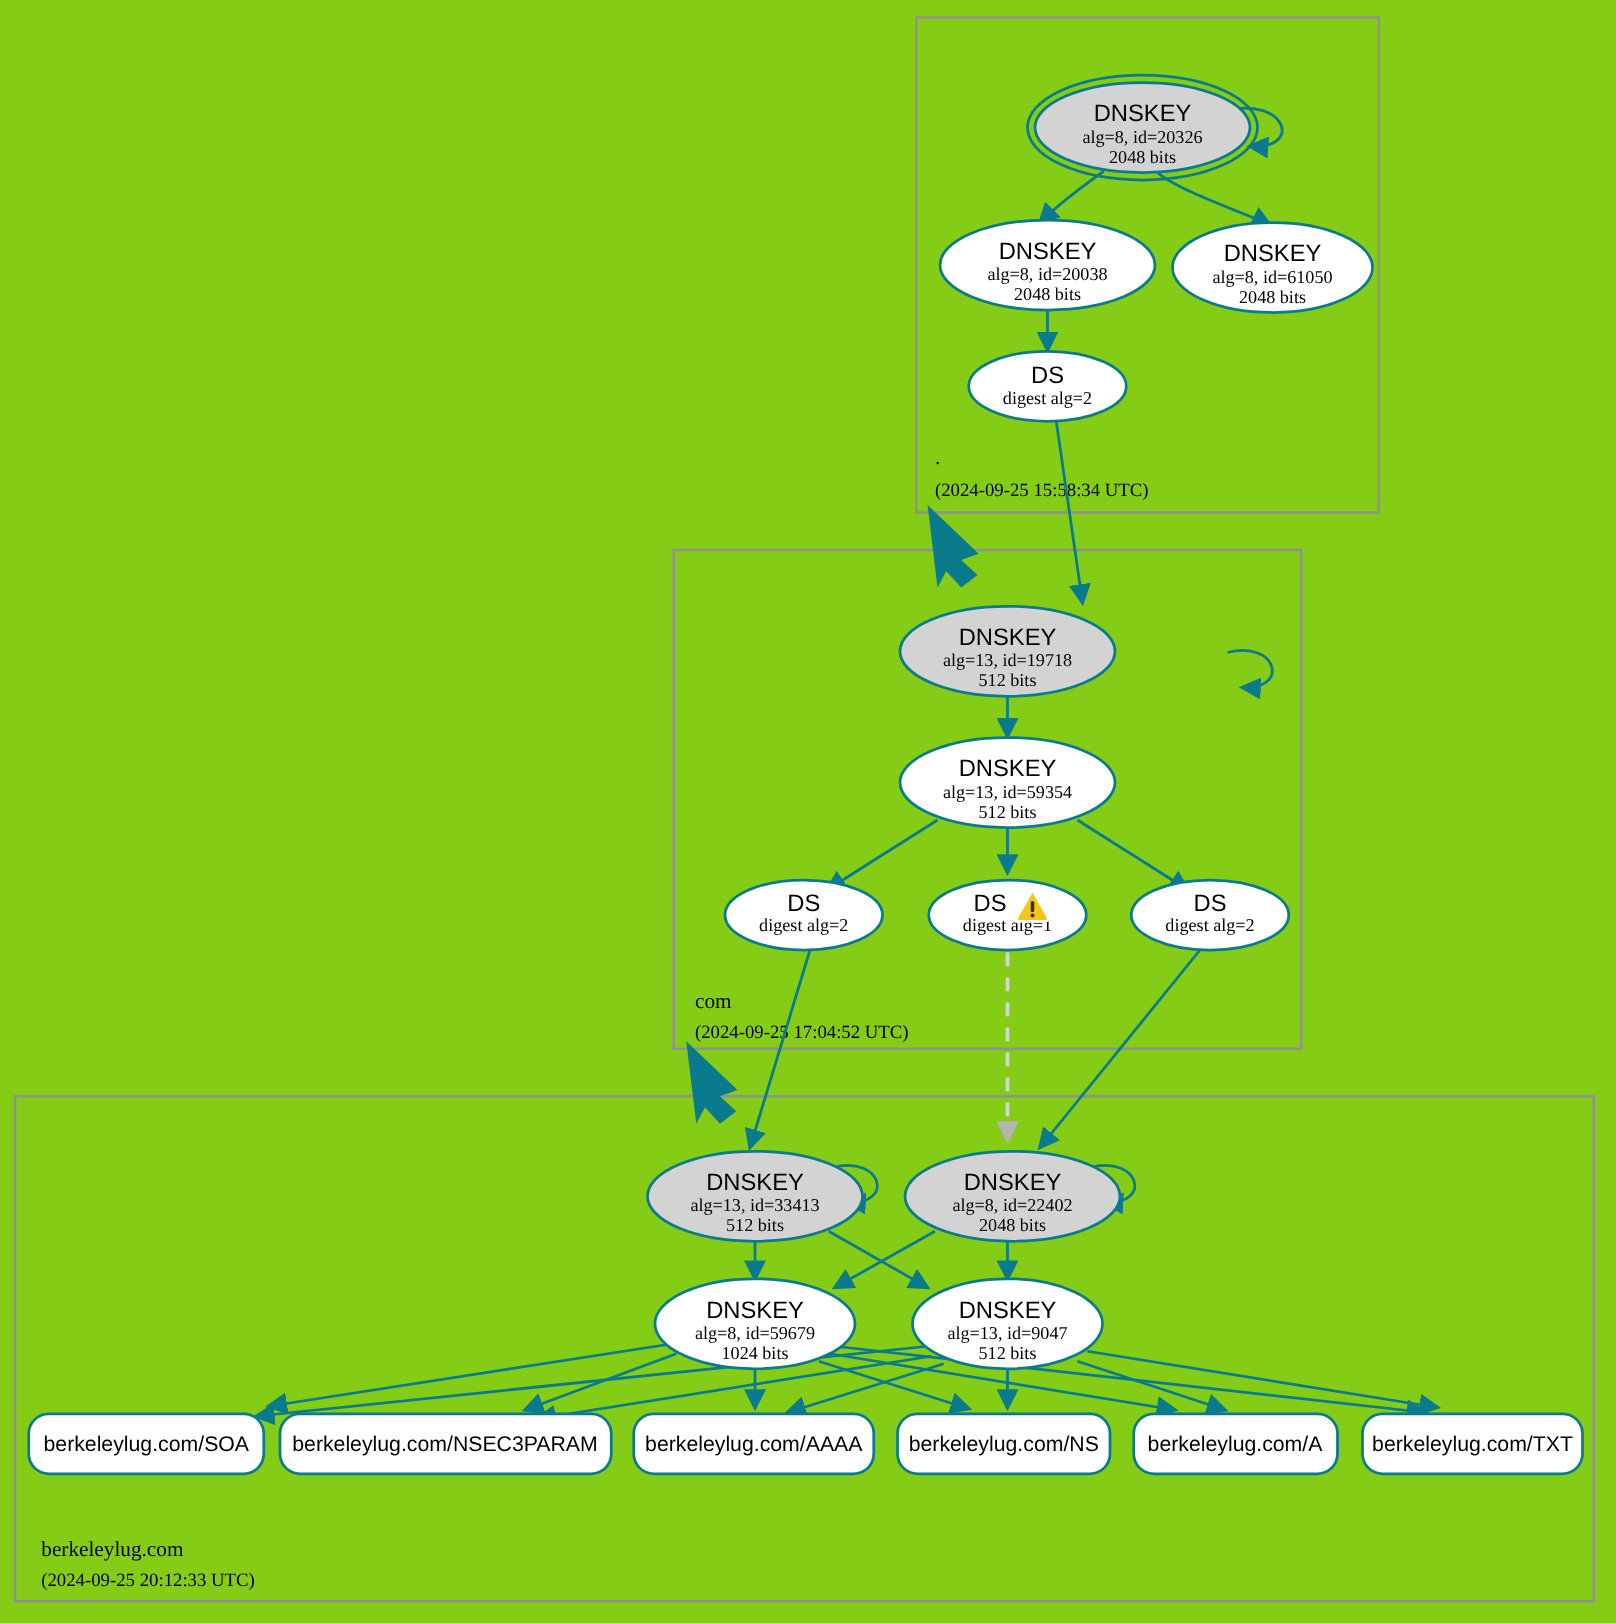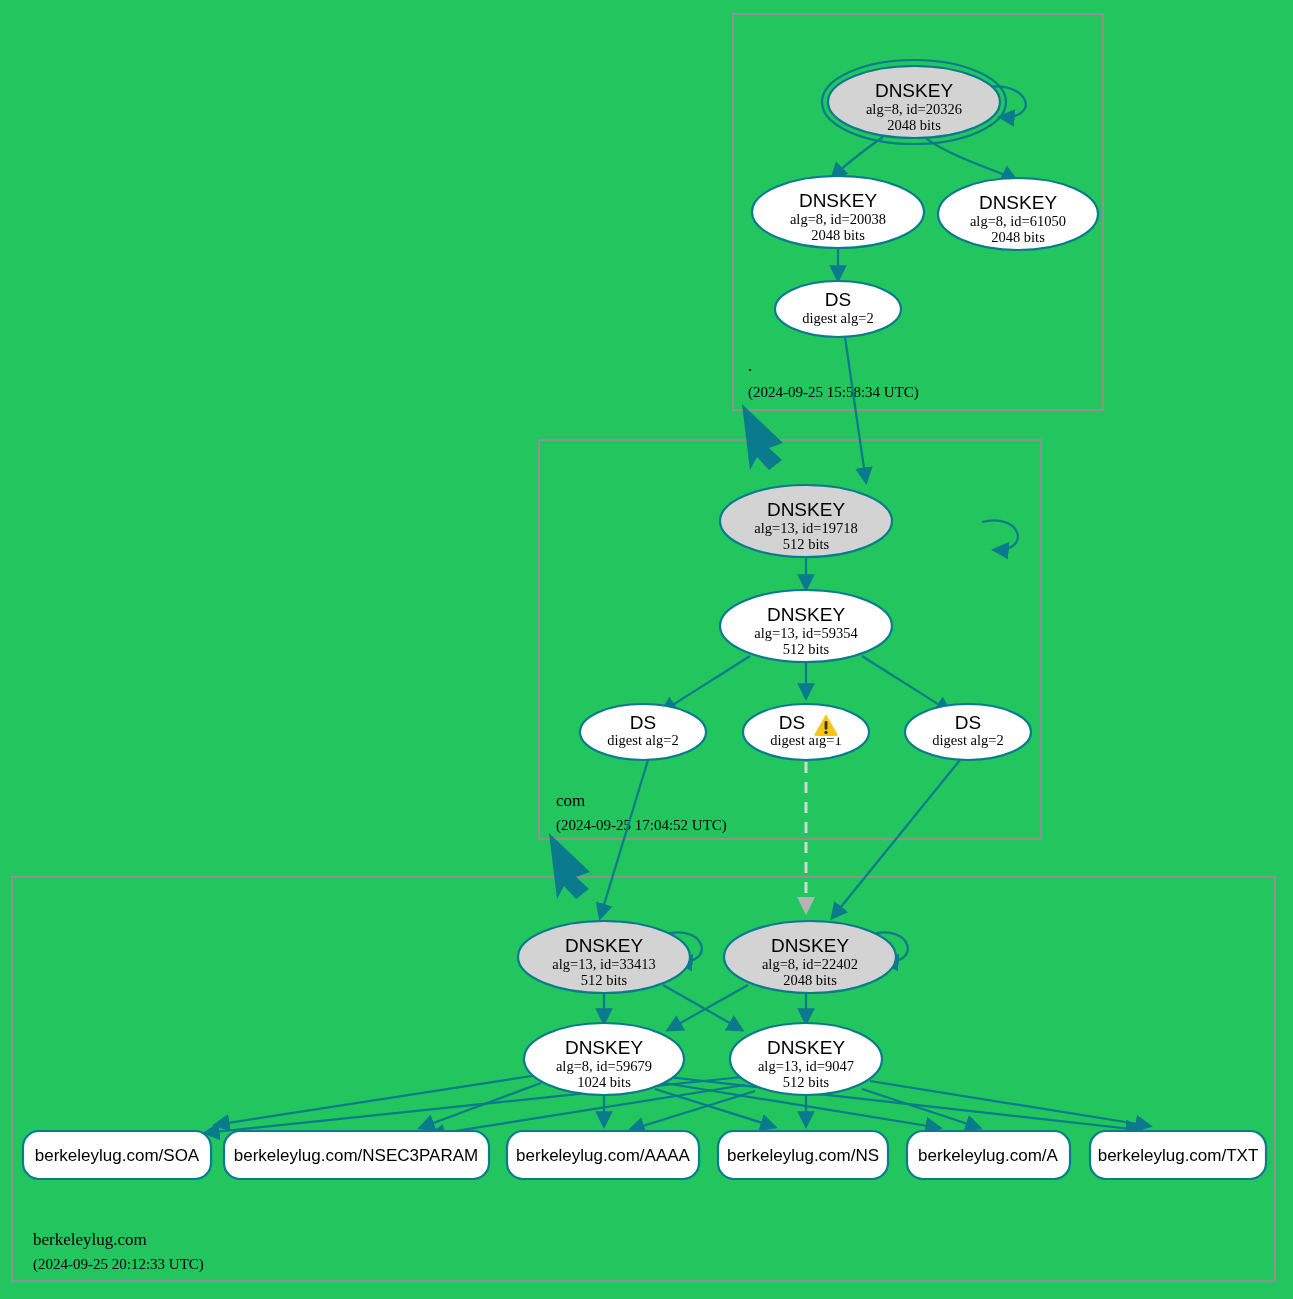--- a/index.html
+++ b/index.html
@@ -1,17 +1,17 @@
 <!DOCTYPE html>
 <html><head>
 <meta charset="utf-8">
 <style>
   html,body{margin:0;padding:0;background:#ffffff;}
   body{font-family:"Liberation Sans", sans-serif;}
-  #stage{position:relative;width:1293px;height:1299px;background:#22c55e;overflow:hidden;}
+  #stage{position:relative;width:1293px;height:1299px;background:#84cc16;overflow:hidden;}
   svg#graph{position:absolute;top:0;left:0;width:1293px;height:1299px;}
   .zone-box{fill:none;stroke:#919191;stroke-width:2;}
   .node-ell{fill:#ffffff;stroke:#0a7b8c;stroke-width:2.2;}
   .node-ell.sep{fill:#d3d3d3;}
   .node-ell.outer{fill:none;stroke:#0a7b8c;stroke-width:2.2;}
   .rrset-box{fill:#ffffff;stroke:#0a7b8c;stroke-width:2.2;}
   .edge{fill:none;stroke:#0a7b8c;stroke-width:2.2;}
   .edge-thick{fill:#0a7b8c;stroke:none;}
   .edge-dashed{fill:none;stroke:#d5d5d5;stroke-width:3;stroke-dasharray:11 9;}
   .arrowfill{fill:#0a7b8c;stroke:none;}

